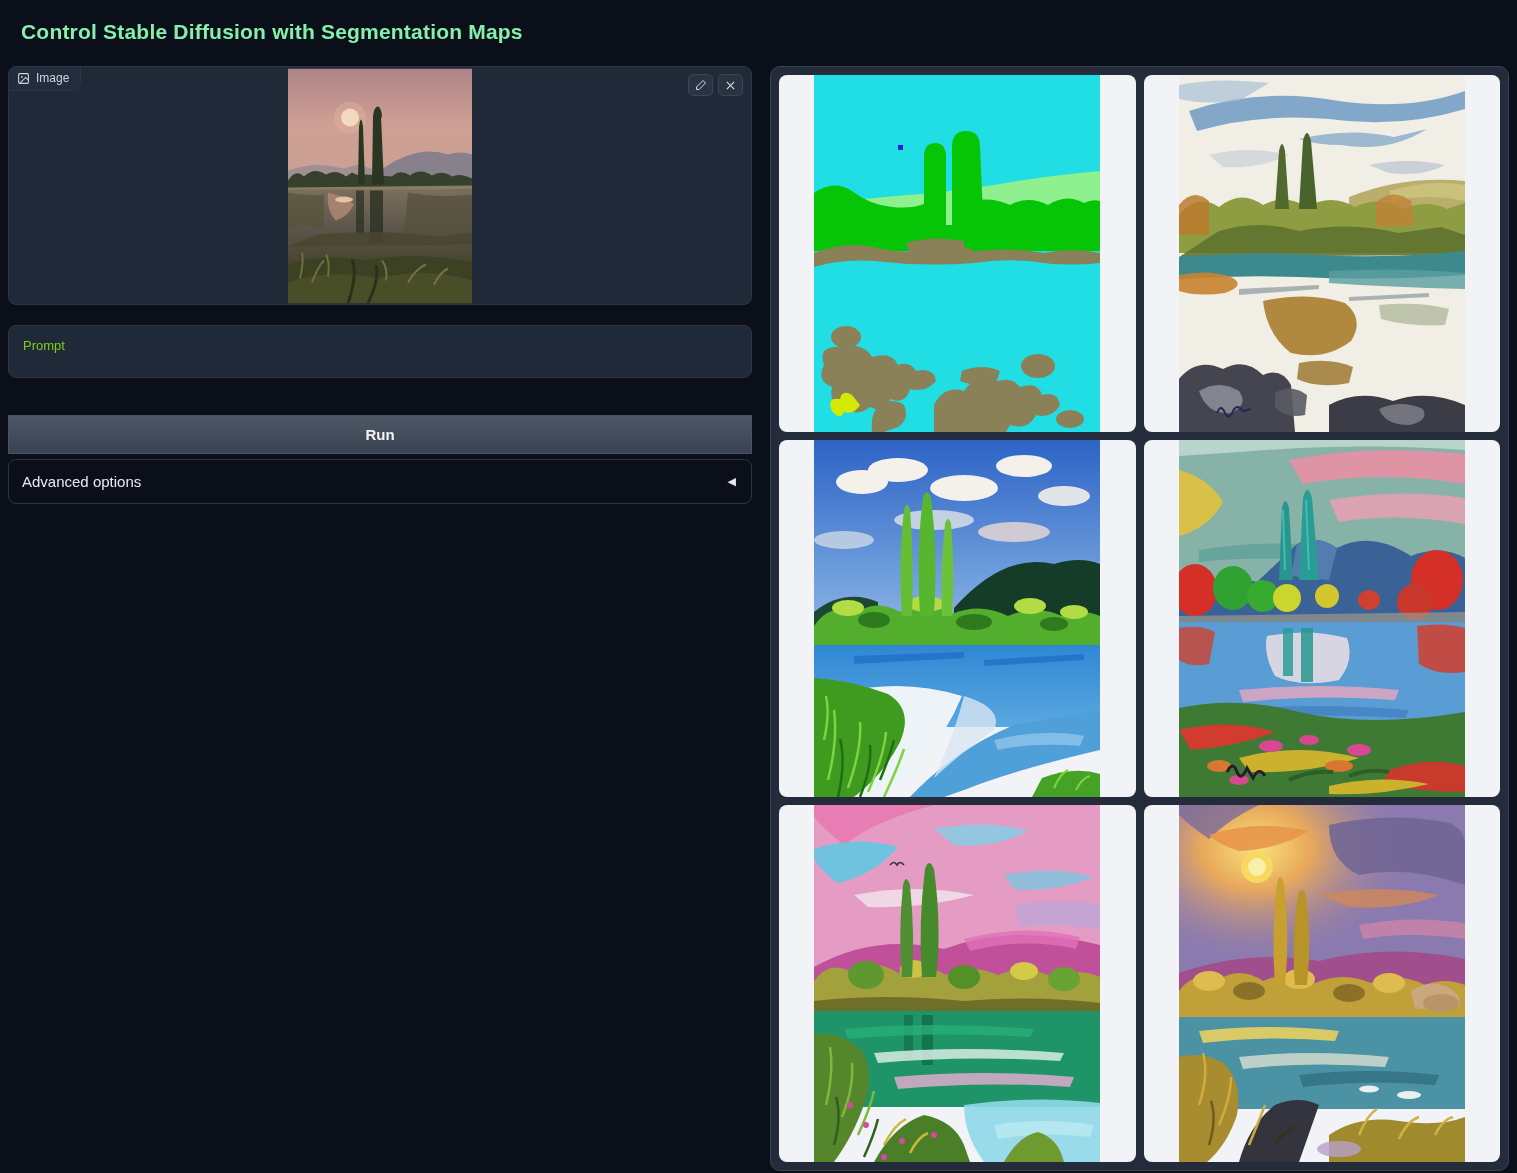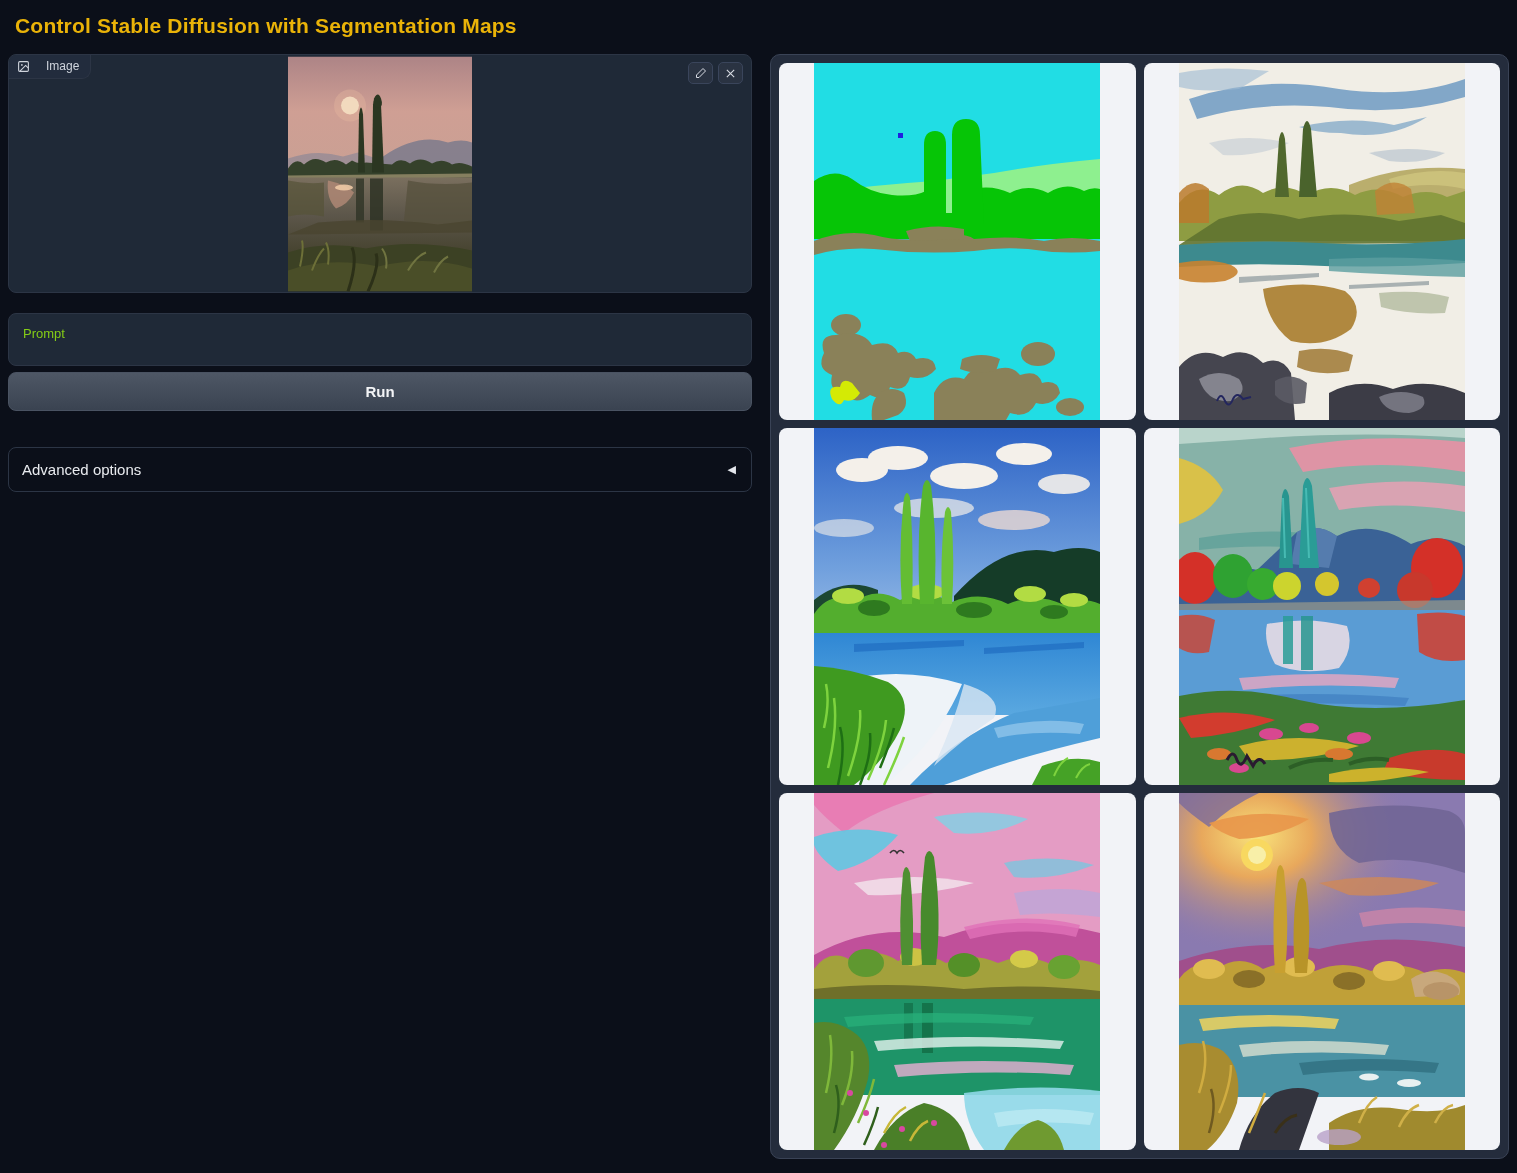--- a/index.html
+++ b/index.html
@@ -5,34 +5,34 @@
   * { box-sizing: border-box; }
   html,body { margin:0; padding:0; }
   body {
     width:1517px; height:1173px; overflow:hidden;
     background:#0b0f19;
     font-family:"Liberation Sans","DejaVu Sans",sans-serif;
     color:#e5e7eb;
   }
   .app { padding:0 8px; }
   .page-title {
-    margin:4px; padding:10px 3px 12px;
-    font-size:21px; font-weight:700; color:#eab308; letter-spacing:.2px;
+    margin:10px; padding:10px 3px 12px;
+    font-size:21px; font-weight:700; color:#86efac; letter-spacing:.2px;
   }
   .main { display:flex; gap:18px; align-items:flex-start; }
   .left-col { width:744px; flex:none; }
 
   
   .image-panel {
     position:relative; height:239px;
     background:#1f2937; border:1px solid #2c3545; border-radius:8px;
   }
   .comp-label {
     position:absolute; top:0; left:0; z-index:3;
-    display:flex; align-items:center; gap:16px;
+    display:flex; align-items:center; gap:6px;
     padding:4px 11px 5px 8px;
     background:#222c3d; border-right:1px solid #2c3545; border-bottom:1px solid #2c3545;
     border-radius:7px 0 9px 0;
     font-size:12px; color:#cfd4dc;
   }
   .comp-label svg { display:block; }
   .img-actions { position:absolute; top:7px; right:8px; z-index:3; display:flex; gap:5px; }
   .icon-btn {
     width:25px; height:22px; padding:0;
     display:flex; align-items:center; justify-content:center;
@@ -54,30 +54,30 @@
   }
   .field-label { display:block; margin:2px 0 10px 2px; font-size:13px; color:#84cc16; }
   .prompt-input {
     width:100%; height:38px; padding:0 12px;
     background:#1b2433; border:1px solid #3a4457; border-radius:8px;
     color:#eceef1; font-size:14px; font-family:inherit; outline:none;
   }
 
   
   .run-btn {
-    margin-top:6px; width:100%; height:39px;
+    margin-top:37px; width:100%; height:39px;
     background:linear-gradient(180deg,#4e5765 0%,#3a4351 100%);
-    border:1px solid #4a5362; border-radius:8px;
+    border:1px solid #4a5362; border-radius:0;
     color:#f3f4f6; font-size:15px; font-weight:700; font-family:inherit;
     cursor:pointer;
   }
 
   
   .accordion {
-    margin-top:36px; height:45px; padding:0 15px 0 13px;
+    margin-top:5px; height:45px; padding:0 15px 0 13px;
     display:flex; align-items:center; justify-content:space-between;
     background:transparent; border:1px solid #2c3545; border-radius:8px;
     font-size:15px; color:#e9ebef; cursor:pointer;
   }
   .accordion .arrow { font-size:11px; color:#e4e7ec; font-family:"DejaVu Sans",sans-serif; }
 
   
   .gallery {
     flex:1;
     background:#242c3c; border:1px solid #3a4356; border-radius:10px;

